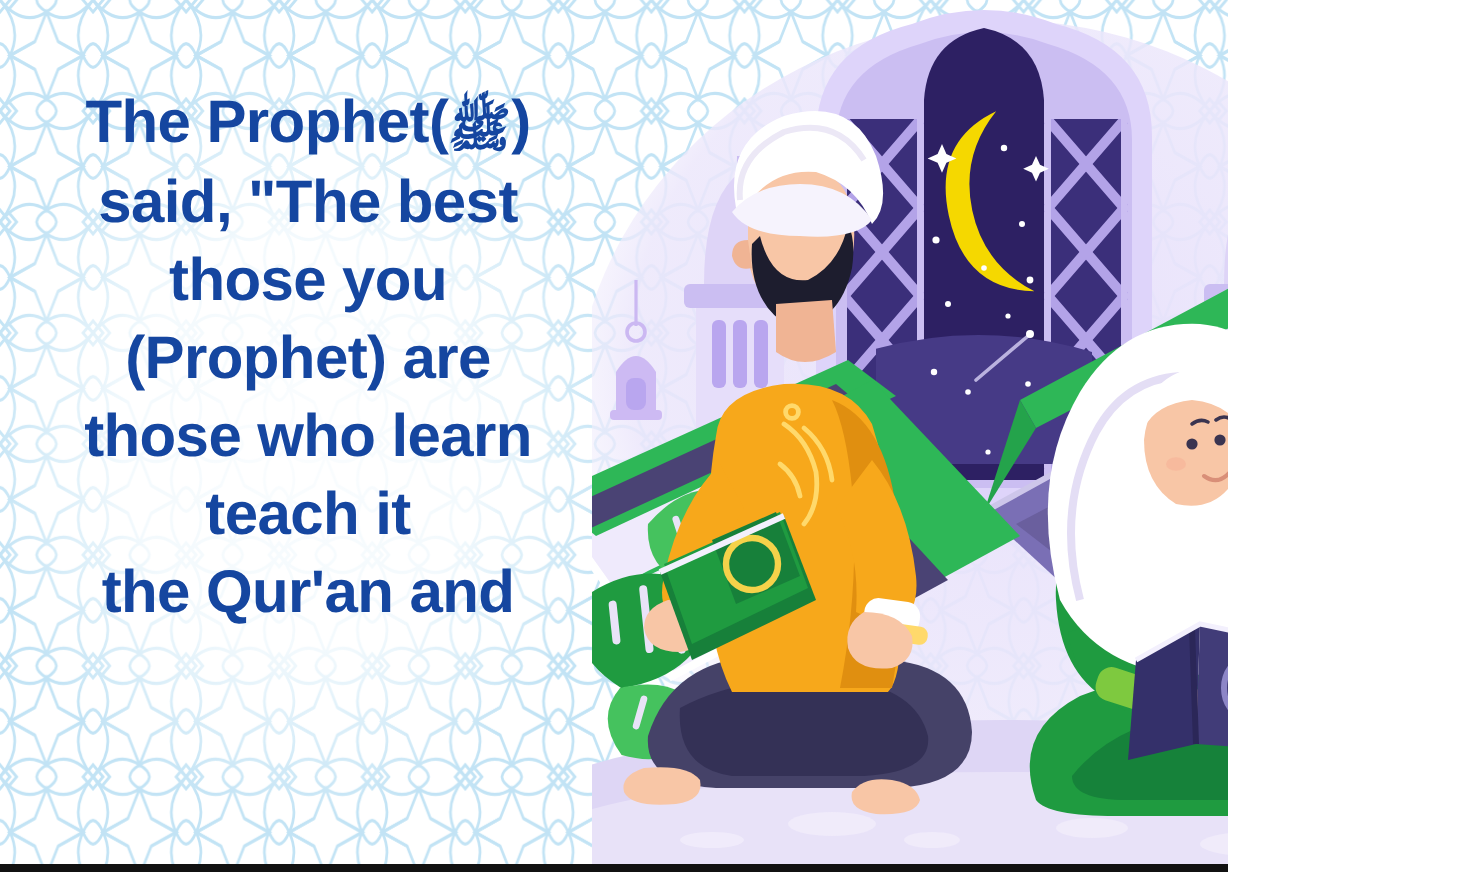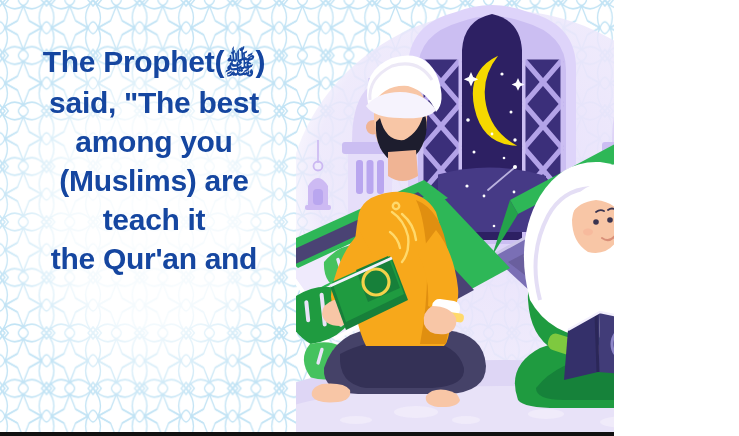--- a/index.html
+++ b/index.html
@@ -423,19 +423,20 @@
       <ellipse cx="60" cy="420" rx="16" ry="4"></ellipse>
     </g>
 
     </g>
   </svg>
   </div>
 
   <div id="quote">
     <span class="ln"><span>The Prophet(</span><span class="saw">ﷺ</span><span>)</span></span>
     <span class="ln">said, "The best</span>
-    <span class="ln">among you</span>
-    <span class="ln">(Muslims) are</span>
+    <span class="ln">those you</span>
+    <span class="ln">(Prophet) are</span>
+    <span class="ln">those who learn</span>
     <span class="ln">teach it</span>
     <span class="ln">the Qur'an and</span>
   </div>
 
 </div>
 
 </body></html>

